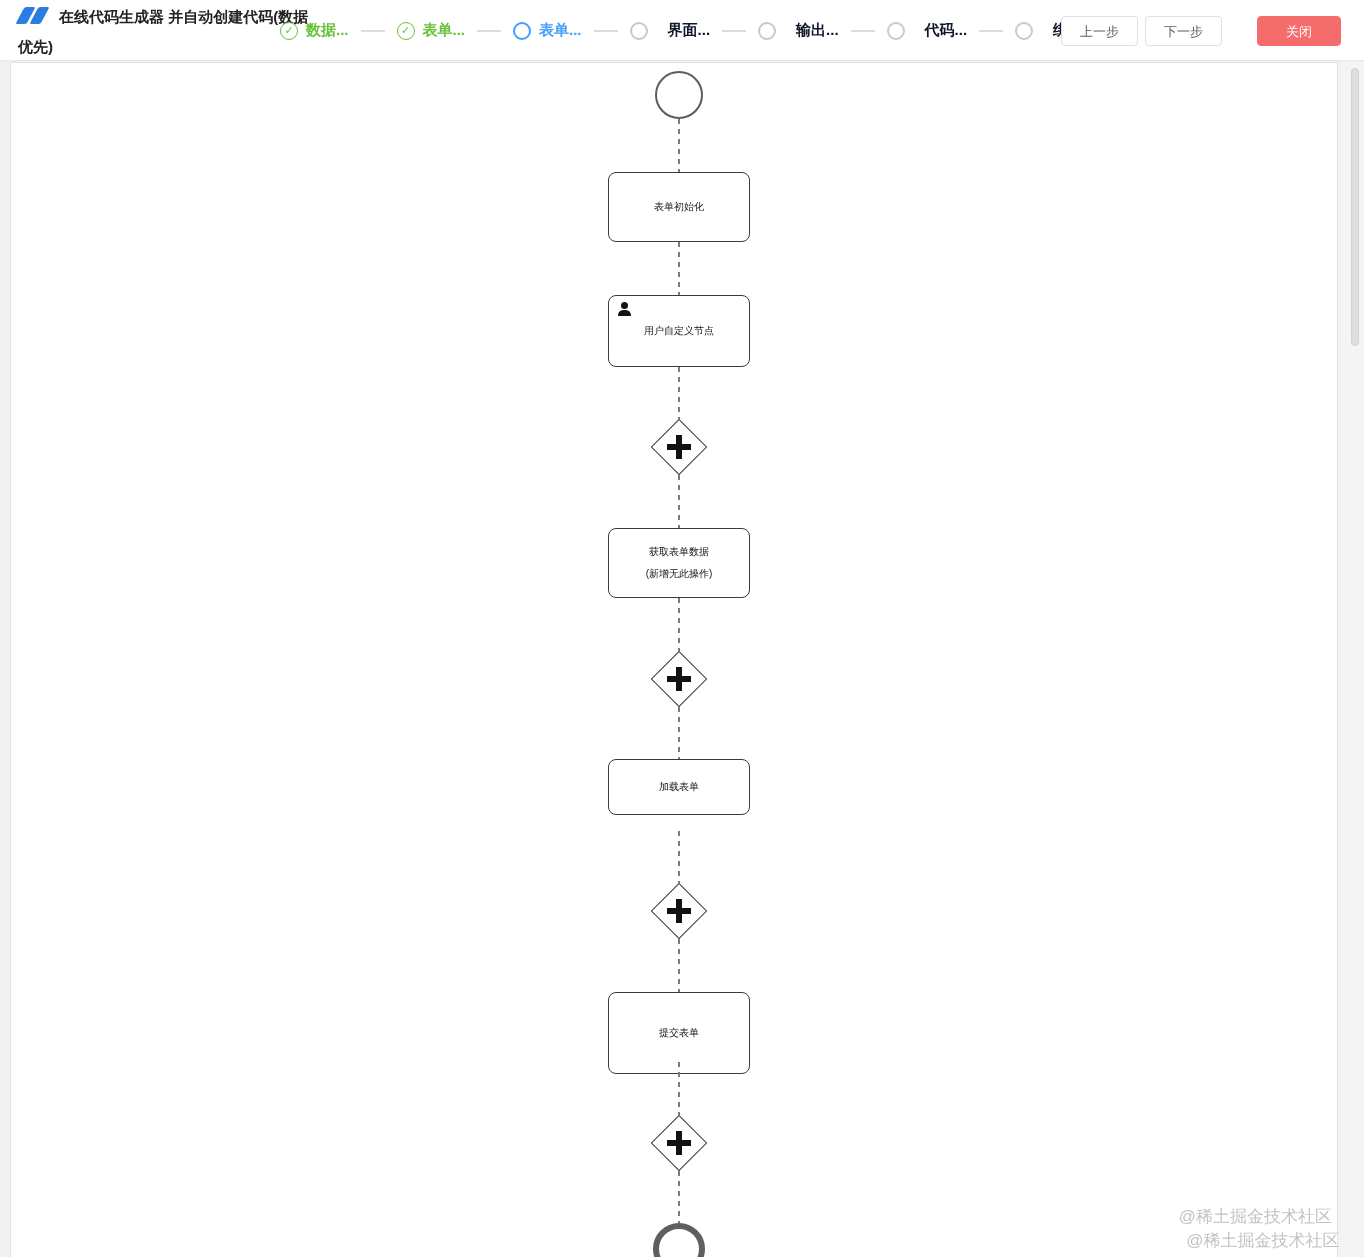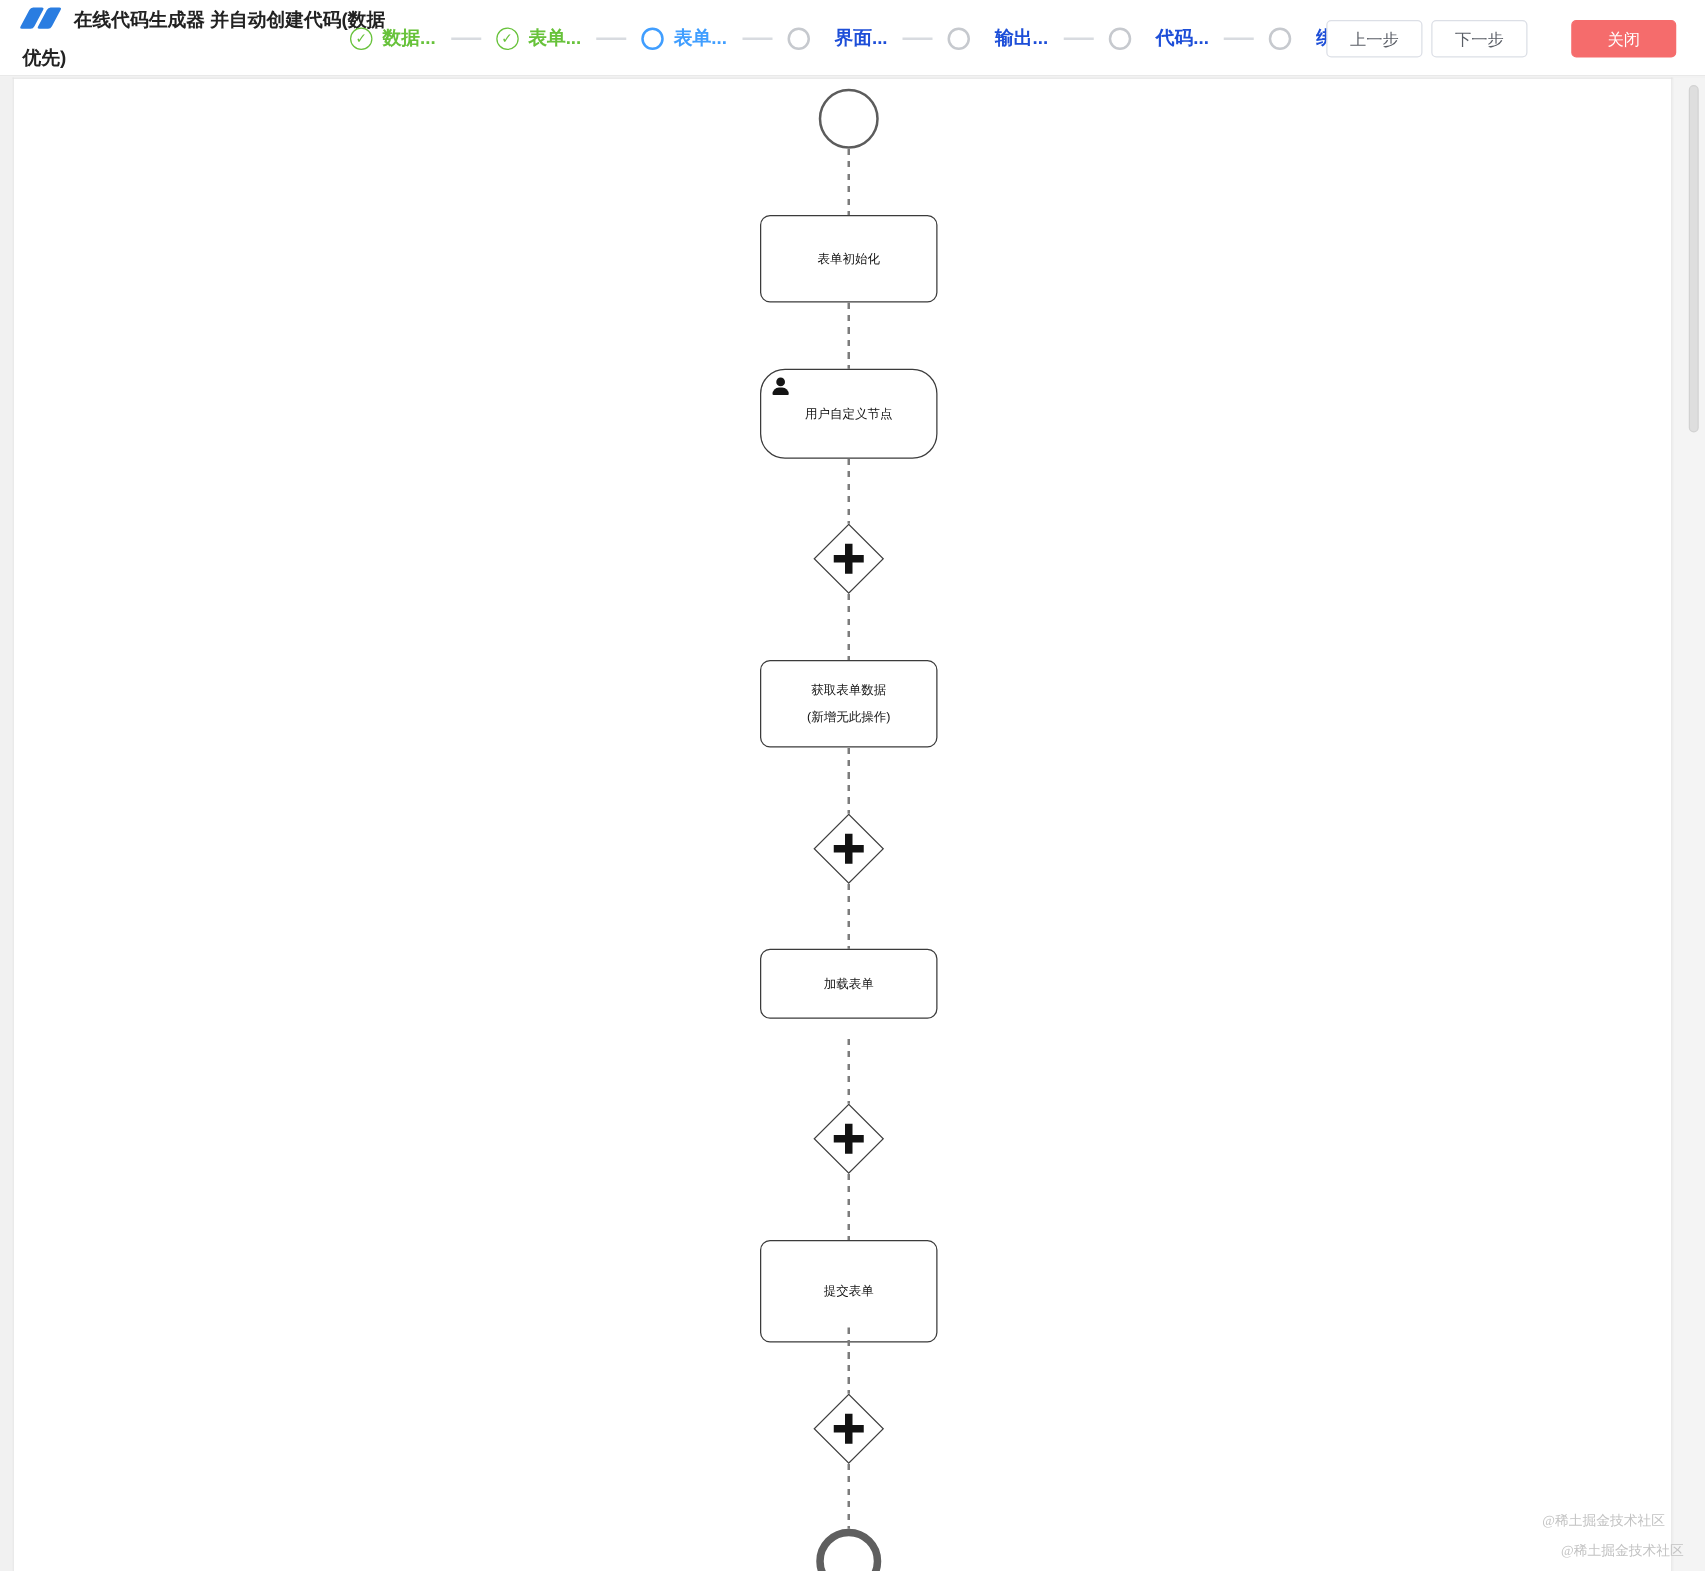--- a/index.html
+++ b/index.html
@@ -37,21 +37,21 @@
     width:18px; height:18px; border-radius:50%; flex:0 0 18px;
     display:flex; align-items:center; justify-content:center;
     font-size:11px; font-weight:700; background:#fff;
   }
   .step.done    .step-icon { border:1.5px solid #67c23a; color:#67c23a; }
   .step.current .step-icon { border:2px solid #409eff; color:#409eff; }
   .step.pending .step-icon { border:2px solid #c6c9ce; color:#c6c9ce; }
   .step-label { margin-left:8px; font-size:15px; font-weight:700; white-space:nowrap; }
   .step.done    .step-label { color:#67c23a; }
   .step.current .step-label { color:#409eff; }
-  .step.pending .step-label { color:#1d4ed8;margin-left:20px; }
+  .step.pending .step-label { color:#0f172a;margin-left:20px; }
   .step-line {
     display:inline-block; width:24px; height:2px; background:#d8dbe0; margin:0 12px;
   }
   
   .actions { position:absolute; right:23px; top:16px; display:flex; gap:7px; z-index:21; }
   .btn {
     height:30px; border-radius:4px; font-size:13px; cursor:pointer;
     font-family:inherit; line-height:1;
   }
   .btn.ghost  { background:#fff; border:1px solid #dcdfe6; color:#5a5e66; padding:0 18px; }
@@ -100,23 +100,22 @@
     position:absolute; left:1339px; top:62px; width:25px; height:1195px;
     background:#f4f4f4; z-index:5;
   }
   .scroll-thumb {
     position:absolute; left:12px; top:6px; width:8px; height:278px;
     background:#dedede; border:1px solid #d2d2d2; border-radius:5px;
   }
   
   .watermark {
     position:absolute; right:17px; bottom:4px; z-index:30;
-    text-align:right; font-size:11px; line-height:24px; color:#c3c3c3;
+    text-align:center; font-size:17px; line-height:24px; color:#c3c3c3;
     pointer-events:none;
-    font-family:Liberation Serif, serif;
   }
   .watermark .wl1 { margin-right:15px; }
 </style>
 </head>
 <body>
 
 <div class="header">
   <div class="brand"><span class="logo"><i></i><i></i></span><span>在线代码生成器 并自动创建代码(数据优先)</span></div>
   <div class="stepper">
       <div class="step done">
@@ -161,21 +160,21 @@
   </div>
 </div>
 
 <div class="content">
     <div class="flow-start" style="left: 644px; top: 8px;"></div>
     <div class="flow-seg" style="left: 667px; top: 56px; height: 53px;"></div>
     <div class="flow-box" style="left: 597px; top: 109px; height: 70px;">
       <div class="line">表单初始化</div>
     </div>
     <div class="flow-seg" style="left: 667px; top: 179px; height: 53px;"></div>
-    <div class="flow-box" style="left: 597px; top: 232px; height: 72px; border-radius: 20px;">
+    <div class="flow-box" style="left: 597px; top: 232px; height: 72px;">
       <span class="user-icon">
         <i class="head"></i>
         <i class="torso"></i>
       </span>
       <div class="line">用户自定义节点</div>
     </div>
     <div class="flow-seg" style="left: 667px; top: 304px; height: 52px;"></div>
     <div class="flow-gw" style="left: 648px; top: 364px;">
       <span class="plus-icon">
         <i class="h"></i>

